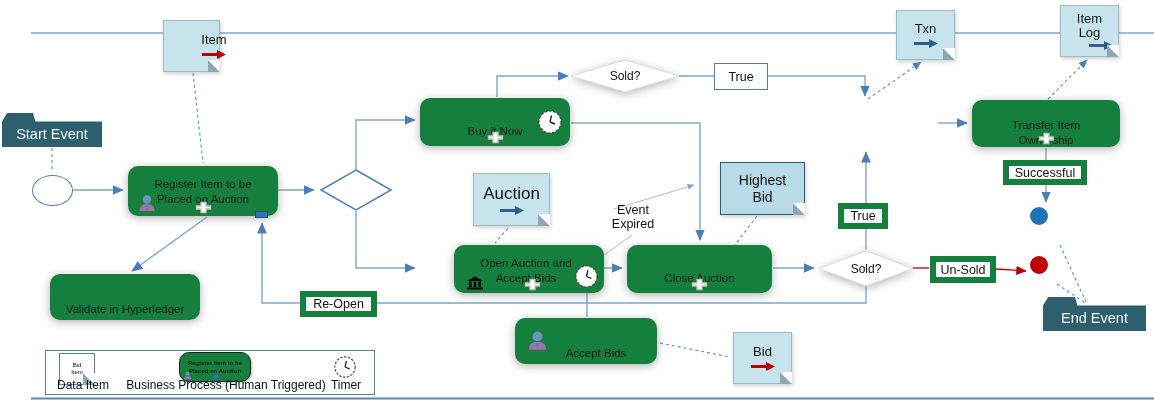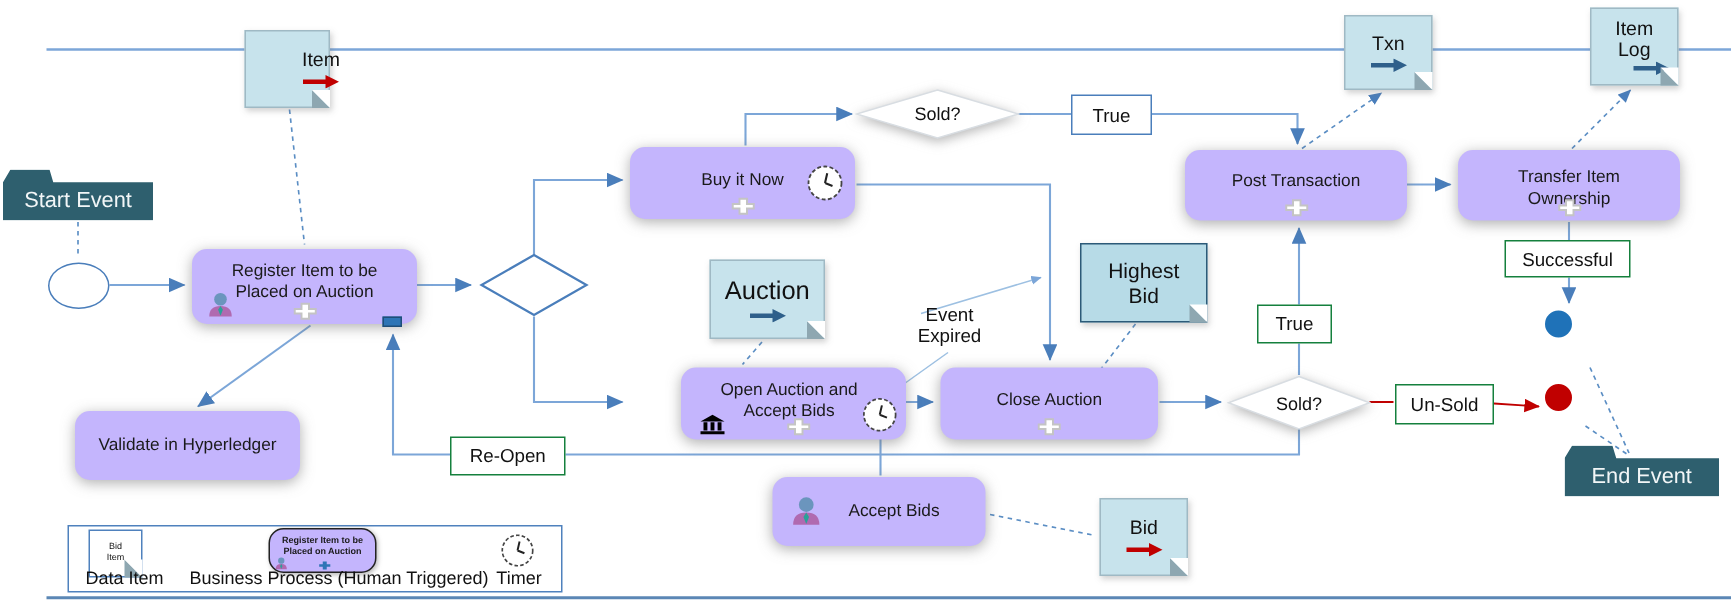--- a/index.html
+++ b/index.html
@@ -2,23 +2,23 @@
 <html><head>
 <meta charset="utf-8">
 <style>
   * { margin:0; padding:0; box-sizing:border-box; }
   body { font-family:"Liberation Sans", sans-serif; background:#ffffff; }
   #canvas { position:relative; width:1154px; height:408px; background:#ffffff; overflow:hidden; }
   #wires { position:absolute; left:0; top:0; width:1154px; height:408px; }
 
   
   .task {
-    position:absolute; background:#c4b5fd; border-radius:10px;
+    position:absolute; background:#15803d; border-radius:10px;
     box-shadow:0 2px 9px rgba(110,110,110,.55);
-    display:flex; align-items:center; justify-content:center;
+    display:flex; align-items:flex-end; justify-content:center;
     font-size:11.5px; color:#1a1a1a; text-align:center; line-height:1.25; padding:4px 14px;
   }
   .note {
     position:absolute; background:#c7e3ec; border:1px solid #9fb9c4;
     display:flex; flex-direction:column; align-items:center; justify-content:center;
     font-size:13px; color:#111; text-align:center; line-height:1.15;
     box-shadow:1px 2px 4px rgba(120,120,120,.35);
   }
   .note::after {
     content:""; position:absolute; right:-1px; bottom:-1px;
@@ -30,21 +30,21 @@
     border-style:solid; border-width:12px 0 0 12px;
     border-color:transparent transparent transparent #8ea7b1;
   }
   .note.dark { background:#b7dbe7; border:1.5px solid #2c5a78; }
   .banner {
     position:absolute; background:#2e5f6e; color:#f2f6f7; font-size:14.5px;
     display:flex; align-items:flex-end; justify-content:center; padding-bottom:5px;
     clip-path:polygon(0 25%, 5% 0, 31% 0, 33.5% 25%, 100% 25%, 100% 100%, 0 100%);
   }
   .lblbox {
-    position:absolute; background:#ffffff; border:1px solid #15803d;
+    position:absolute; background:#ffffff; border:6px solid #15803d;
     display:flex; align-items:center; justify-content:center; font-size:12.5px; color:#111;
   }
   .lblbox.blue { border:1.5px solid #4a7ebb; }
   .freelabel { position:absolute; font-size:12.5px; color:#111; text-align:center; line-height:1.15; }
   .diamond { position:absolute; }
   .diamond .dtxt { position:absolute; left:0; top:0; width:100%; height:100%;
     display:flex; align-items:center; justify-content:center; font-size:12px; color:#111; }
   .ring { position:absolute; border-radius:50%; background:#fff; }
   .icon { position:absolute; }
   .anchor { position:absolute; width:13px; height:7px; background:#2e75b6; border:1px solid #1f4e79; }
@@ -218,26 +218,20 @@
 
   <div class="task" style="left:515px; top:318px; width:142px; height:46px; padding-left:34px;">
     <svg class="icon" style="left:12px; top:12px;" width="21" height="21" viewBox="0 0 18 18">
       <circle cx="9" cy="5.5" r="4.2" fill="#6b95bd"></circle>
         <path d="M1.5,17 Q1.5,10 9,10 Q16.5,10 16.5,17 Z" fill="#b06ab0"></path>
         <path d="M9,10 l1.6,2.5 l-1.6,4 l-1.6,-4 Z" fill="#2aa198"></path>
     </svg>
     <span>Accept Bids</span>
   </div>
 
-  <div class="task" style="left:790px; top:100px; width:148px; height:47px; padding-bottom:8px;">
-    <span>Post Transaction</span>
-    <svg class="icon" style="left:66px; bottom:2px;" width="17" height="13" viewBox="0 0 17 13">
-      <path d="M6,1.5 h5 v3.5 h4.5 v3 h-4.5 v3.5 h-5 v-3.5 h-4.5 v-3 h4.5 z" fill="#fff" stroke="#c4c4c4" stroke-width="1.3"></path>
-    </svg>
-  </div>
 
   <div class="task" style="left:972px; top:100px; width:148px; height:47px; padding-bottom:0;">
     <span>Transfer Item Ownership</span>
     <svg class="icon" style="left:66px; bottom:2px;" width="17" height="13" viewBox="0 0 17 13">
       <path d="M6,1.5 h5 v3.5 h4.5 v3 h-4.5 v3.5 h-5 v-3.5 h-4.5 v-3 h4.5 z" fill="#fff" stroke="#c4c4c4" stroke-width="1.3"></path>
     </svg>
   </div>
 
   <div class="diamond" style="left:318px; top:167px; width:76px; height:46px;">
     <svg width="76" height="46" viewBox="0 0 76 46">

